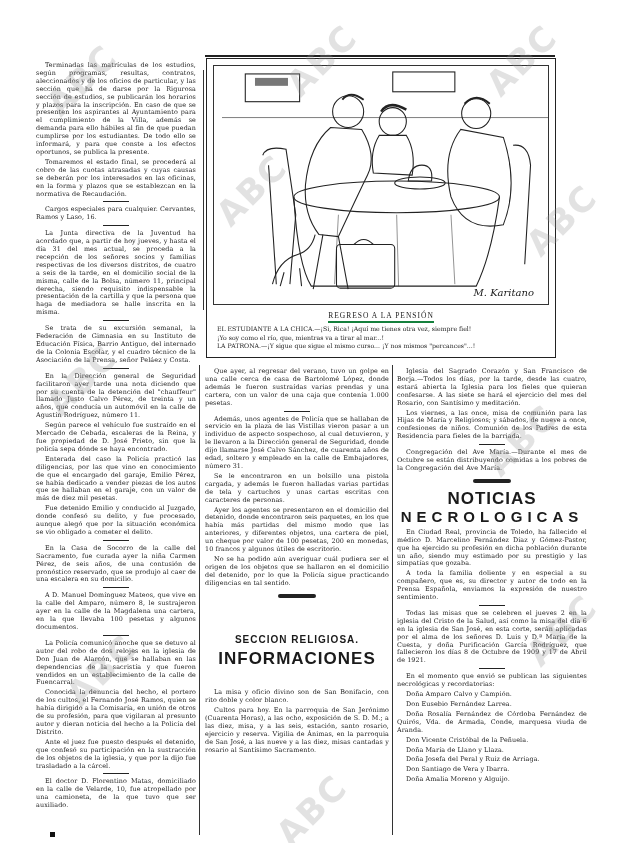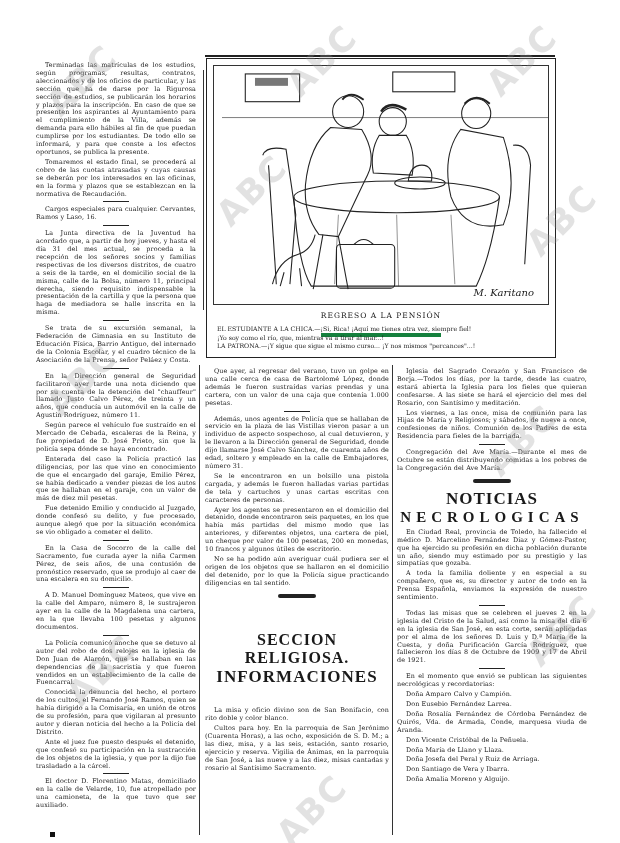--- a/index.html
+++ b/index.html
@@ -11,23 +11,23 @@
   .vline { position: absolute; width: 1px; background: #333; }
   .topline { position: absolute; height: 2px; background: #222; }
   .illus {
     position: absolute; left: 206px; top: 58px; width: 350px; height: 300px;
     border: 1.5px solid #222; background: #fff;
   }
   .illus-frame { position: absolute; left: 6px; top: 6px; right: 6px; height: 240px; border: 1px solid #333; overflow: hidden; padding-left: 8px; }
   .illus-frame svg { width: 100%; height: 100%; }
   .signature { position: absolute; right: 14px; bottom: 6px; font-family: "DejaVu Serif", serif; font-style: italic; font-size: 10px; }
   .caption-title { position: absolute; left: 0; right: 0; top: 252px; text-align: center; font-size: 7.5px; letter-spacing: 1px; }
-  .caption-title span { border-bottom: 4px solid #15803d; padding-bottom: 13px; }
+  .caption-title span { border-bottom: 2px solid #15803d; padding-bottom: 1px; font-family: Liberation Serif, serif; }
   .caption-text { position: absolute; left: 10px; right: 10px; top: 266px; font-size: 6.2px; line-height: 8.5px; text-align: justify; }
-  .heading-big { font-family: Liberation Serif, serif; font-weight: bold; text-align: center; letter-spacing: 1px; }
+  .heading-big { font-family: Liberation Sans, sans-serif; font-weight: bold; text-align: center; letter-spacing: 1px; }
   .ornament { text-align: center; font-size: 6px; letter-spacing: -1px; margin: 4px 0; }
   .ornament span { display: inline-block; width: 38px; height: 4px; background: #222; border-radius: 2px; }
   .watermark { position: absolute; font-family: "DejaVu Sans", sans-serif; font-weight: bold; color: rgba(150,150,150,0.28); font-size: 34px; transform: rotate(-45deg); pointer-events: none; letter-spacing: 2px; }
   .dot { position: absolute; width: 5px; height: 5px; background: #111; }
 </style>
 </head>
 <body>
 
 <div class="topline" style="left:205px; top:55px; width:350px;"></div>
 <div class="vline" style="left:199px; top:365px; height:470px;"></div>
@@ -114,21 +114,21 @@
 </div>
 
 <div class="col" style="left:205px; top:368px; width:184px; height:470px; overflow:hidden;">
   <p>Que ayer, al regresar del verano, tuvo un golpe en una calle cerca de casa de Bartolomé López, donde además le fueron sustraídas varias prendas y una cartera, con un valor de una caja que contenía 1.000 pesetas.</p>
   <div class="rule"></div>
   <p>Además, unos agentes de Policía que se hallaban de servicio en la plaza de las Vistillas vieron pasar a un individuo de aspecto sospechoso, al cual detuvieron, y le llevaron a la Dirección general de Seguridad, donde dijo llamarse José Calvo Sánchez, de cuarenta años de edad, soltero y empleado en la calle de Embajadores, número 31.</p>
   <p>Se le encontraron en un bolsillo una pistola cargada, y además le fueron halladas varias partidas de tela y cartuchos y unas cartas escritas con caracteres de personas.</p>
   <p>Ayer los agentes se presentaron en el domicilio del detenido, donde encontraron seis paquetes, en los que había más partidas del mismo modo que las anteriores, y diferentes objetos, una cartera de piel, un cheque por valor de 100 pesetas, 200 en monedas, 10 francos y algunos útiles de escritorio.</p>
   <p>No se ha podido aún averiguar cuál pudiera ser el origen de los objetos que se hallaron en el domicilio del detenido, por lo que la Policía sigue practicando diligencias en tal sentido.</p>
   <div class="ornament"><span></span></div>
-  <div class="heading-big" style="font-size:16px; line-height:18px;margin-top:32px;">SECCION RELIGIOSA.</div>
+  <div class="heading-big" style="font-size:10px; line-height:18px;margin-top:32px;">SECCION RELIGIOSA.</div>
   <div class="heading-big" style="font-size:17px; line-height:20px; margin-bottom:20px;">INFORMACIONES</div>
   <p>La misa y oficio divino son de San Bonifacio, con rito doble y color blanco.</p>
   <p>Cultos para hoy. En la parroquia de San Jerónimo (Cuarenta Horas), a las ocho, exposición de S. D. M.; a las diez, misa, y a las seis, estación, santo rosario, ejercicio y reserva. Vigilia de Ánimas, en la parroquia de San José, a las nueve y a las diez, misas cantadas y rosario al Santísimo Sacramento.</p>
 </div>
 
 <div class="col" style="left:397px; top:368px; width:190px; height:440px; overflow:hidden;">
   <p>Iglesia del Sagrado Corazón y San Francisco de Borja.—Todos los días, por la tarde, desde las cuatro, estará abierta la Iglesia para los fieles que quieran confesarse. A las siete se hará el ejercicio del mes del Rosario, con Santísimo y meditación.</p>
   <p>Los viernes, a las once, misa de comunión para las Hijas de María y Religiosos; y sábados, de nueve a once, confesiones de niños. Comunión de los Padres de esta Residencia para fieles de la barriada.</p>
   <div class="rule"></div>
   <p>Congregación del Ave María.—Durante el mes de Octubre se están distribuyendo comidas a los pobres de la Congregación del Ave María.</p>

